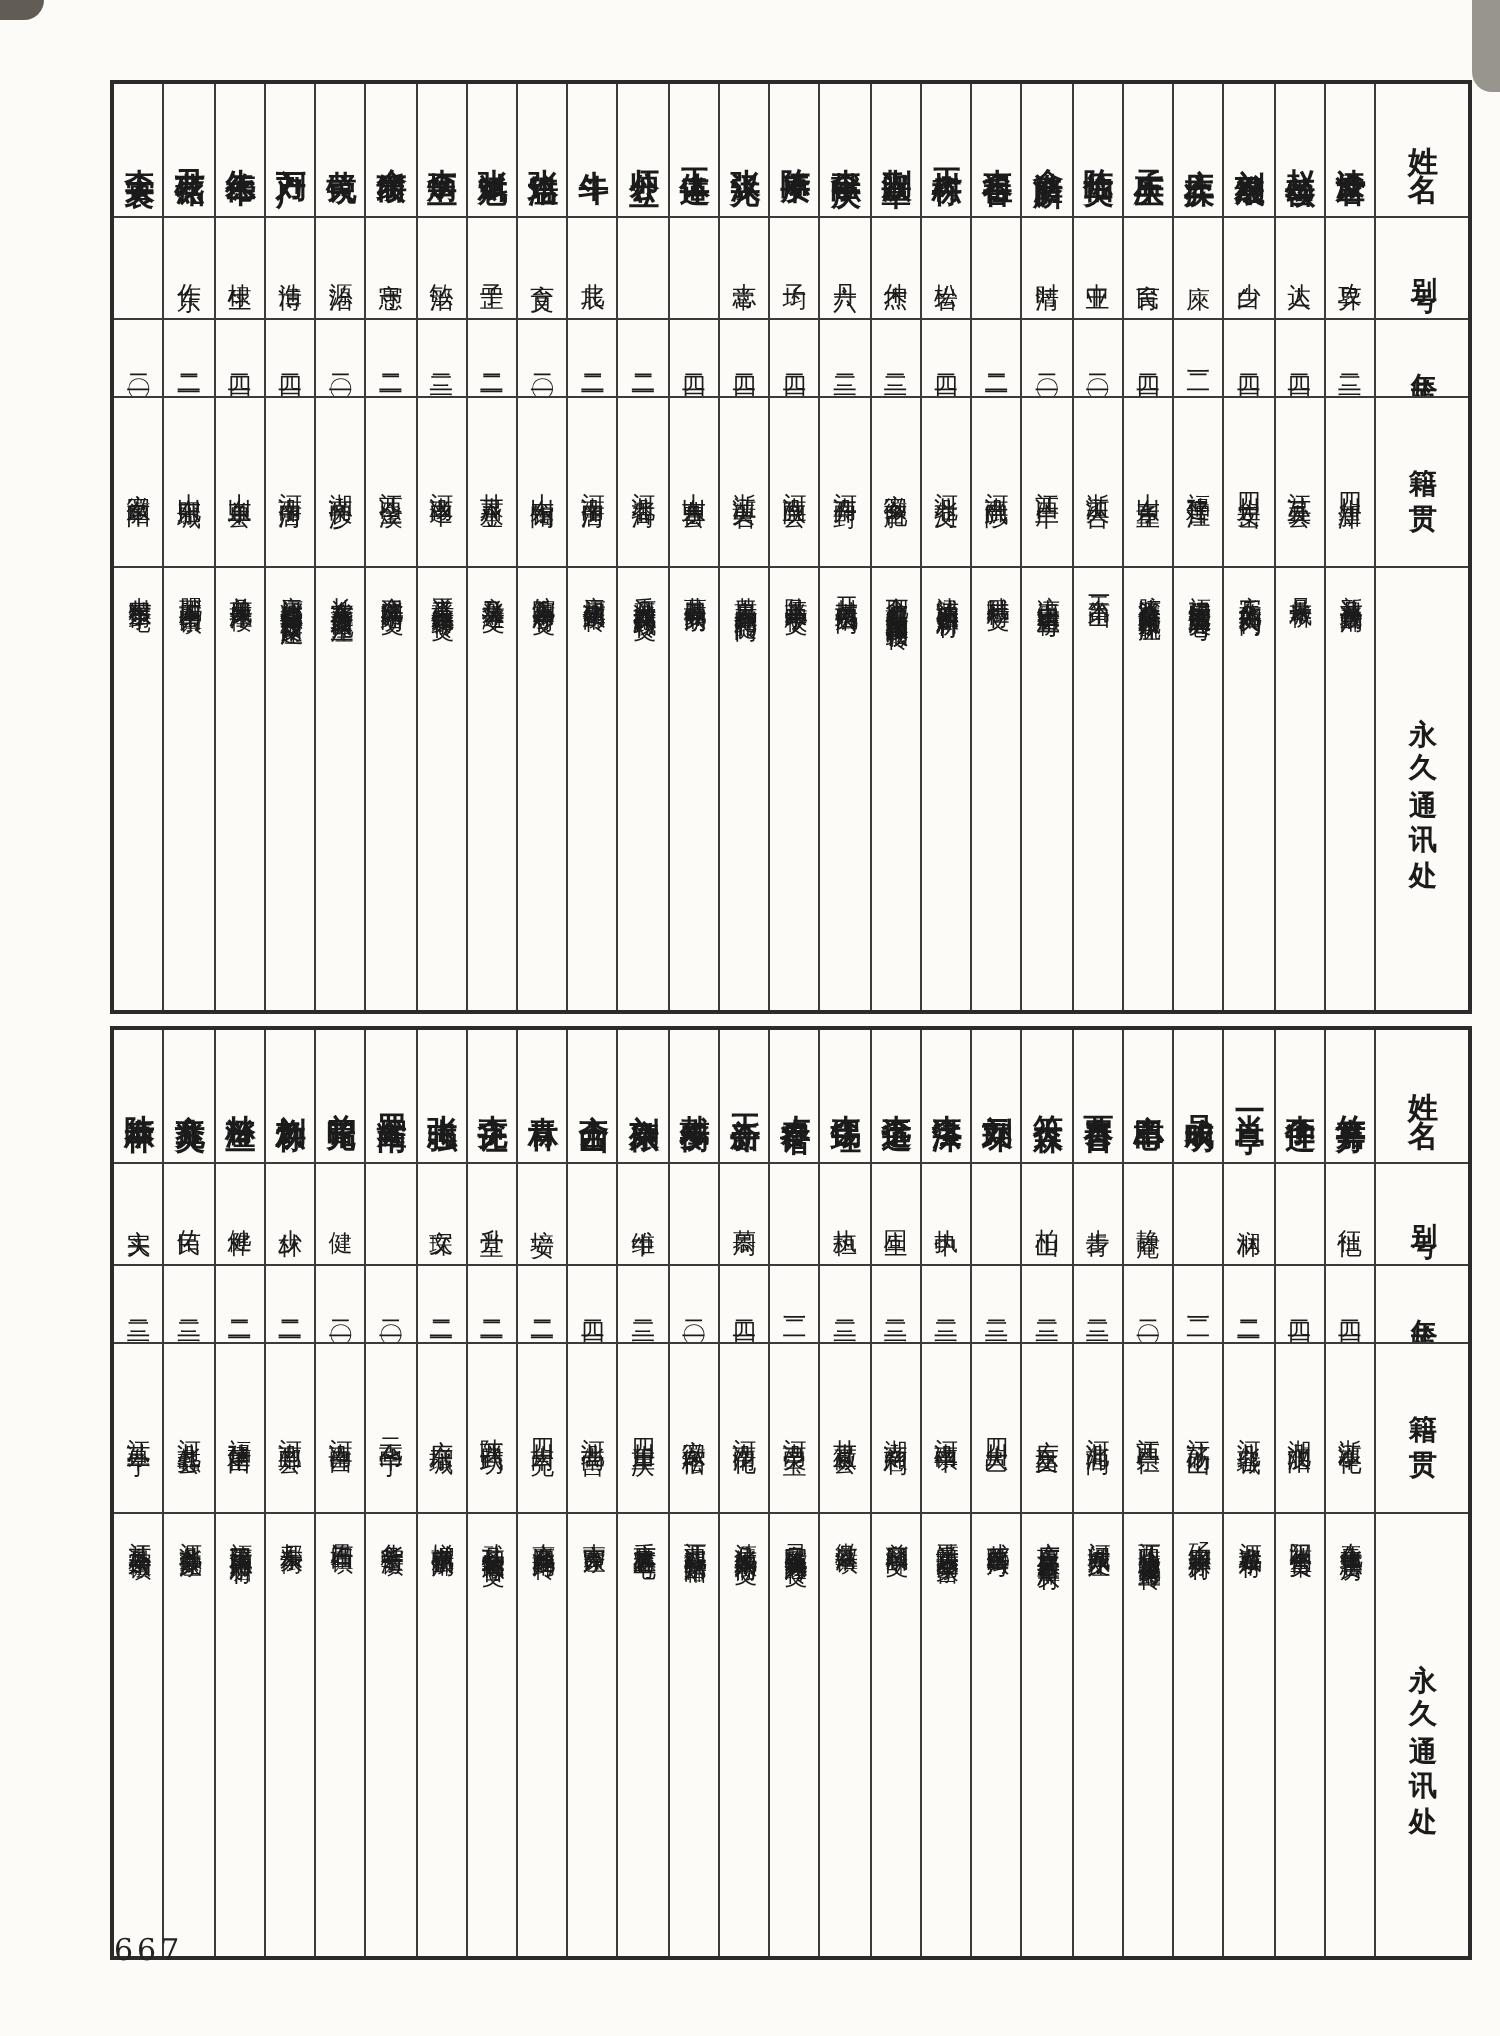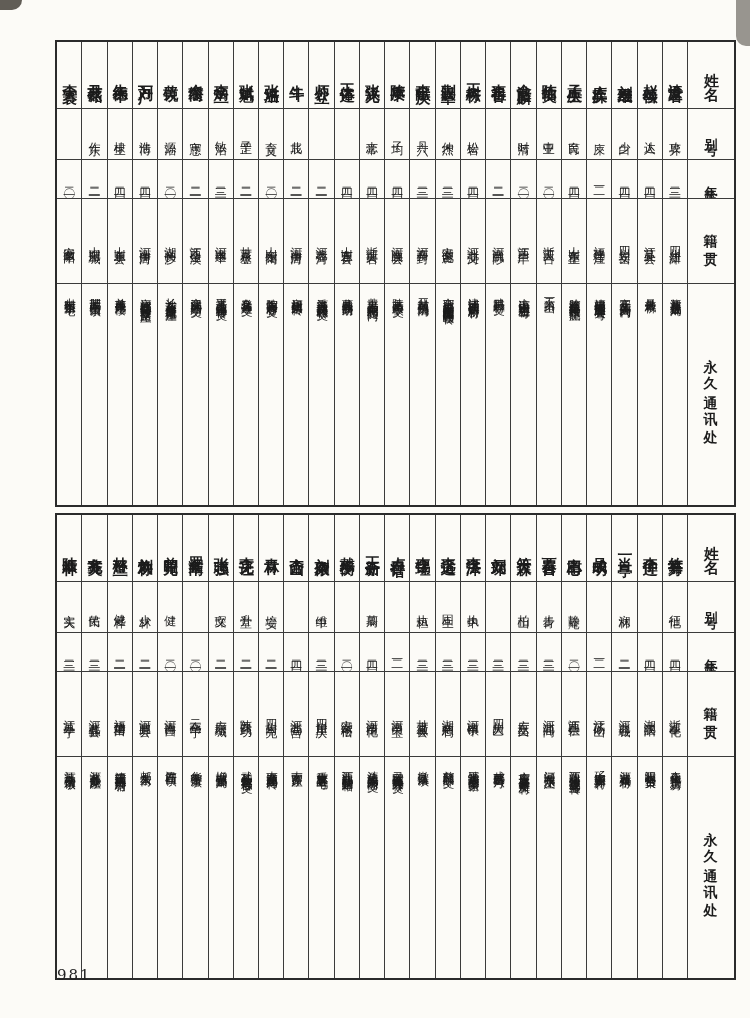--- a/index.html
+++ b/index.html
@@ -947,14 +947,14 @@
           <div class="cell c-native">
             <span>江苏阜宁</span>
           </div>
           <div class="cell c-addr">
             <span>江苏阜宁县沟墩镇</span>
           </div>
         </div>
       </div>
   </div>
 
-  <div class="page-number">981</div>
+  <div class="page-number">667</div>
 </div>
 
 </body></html>

